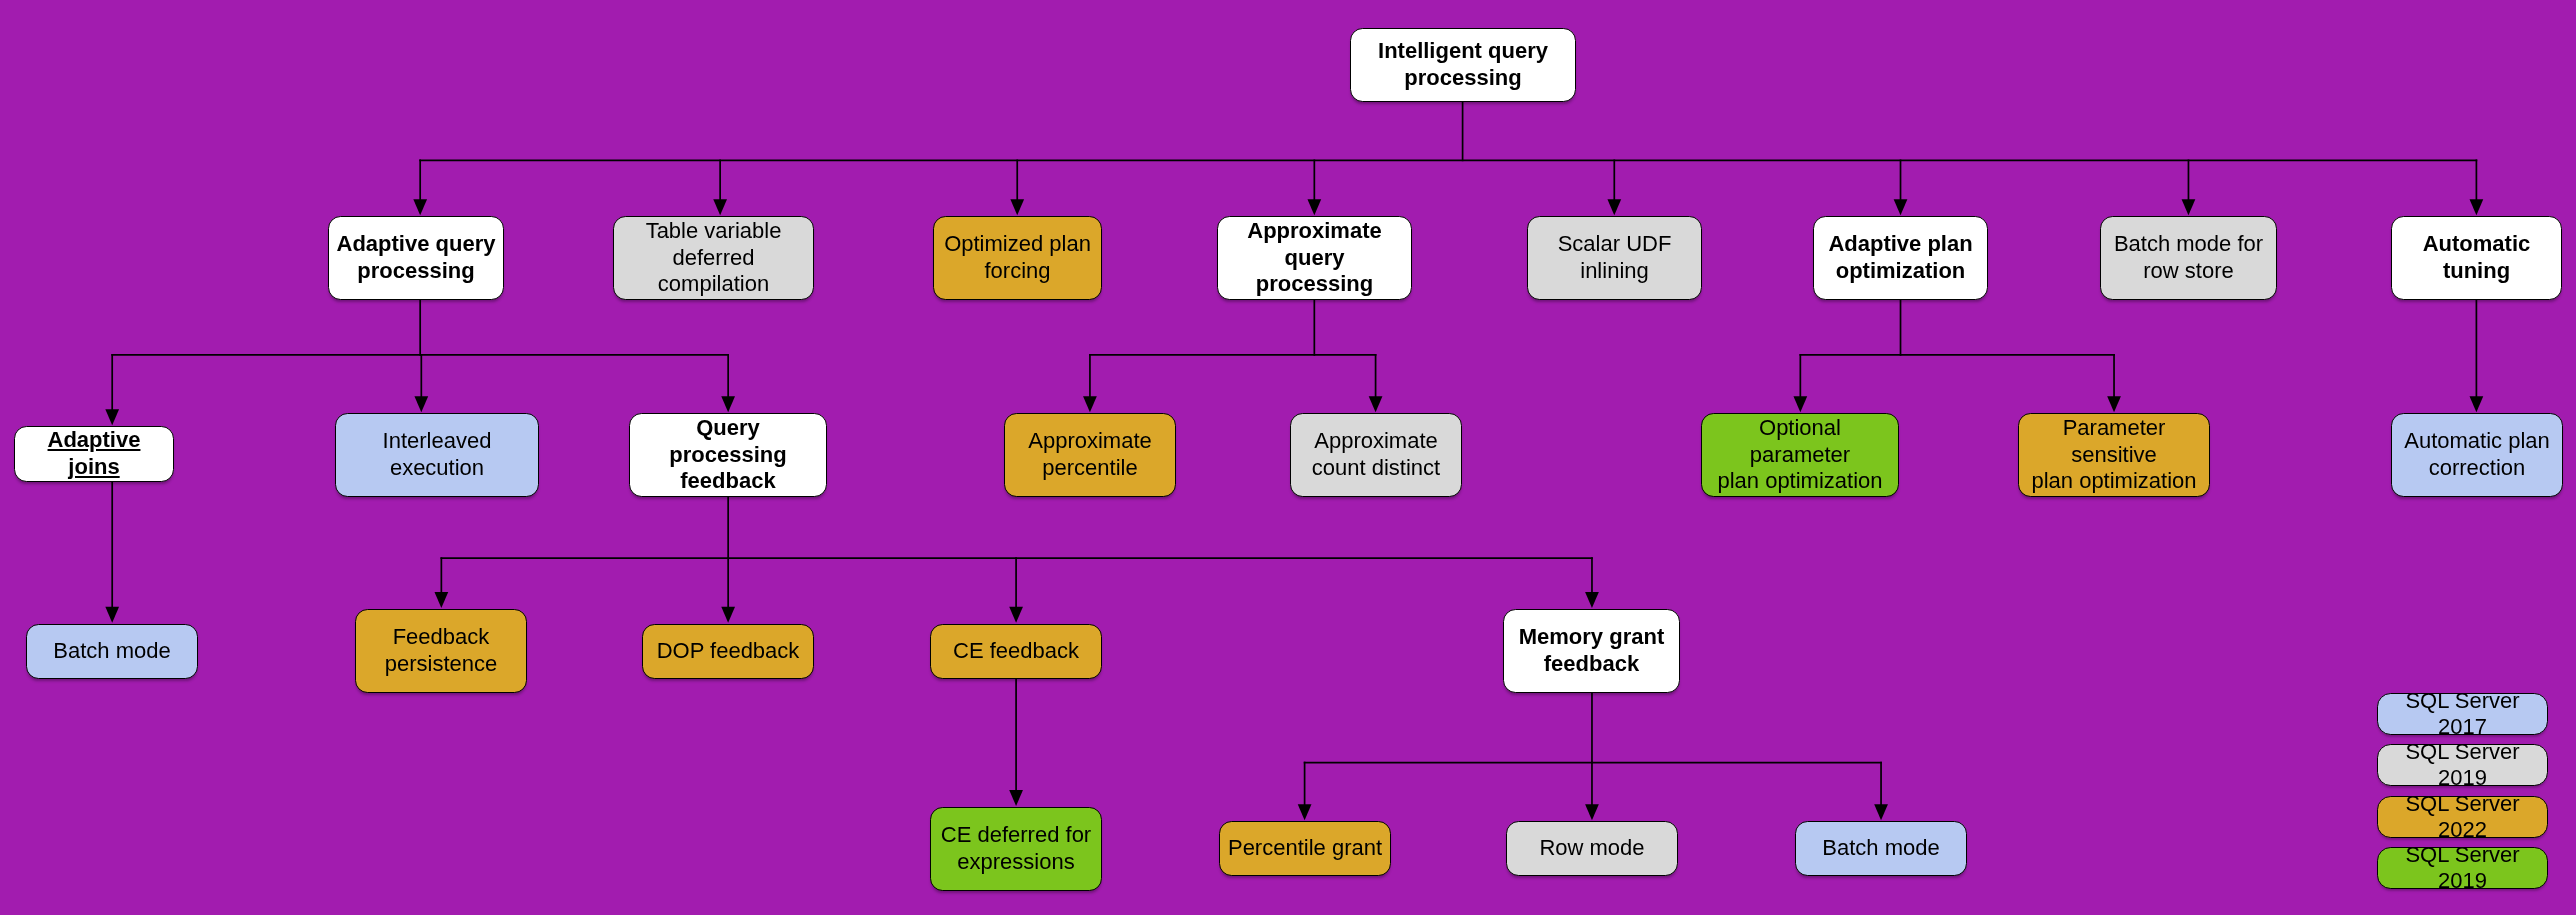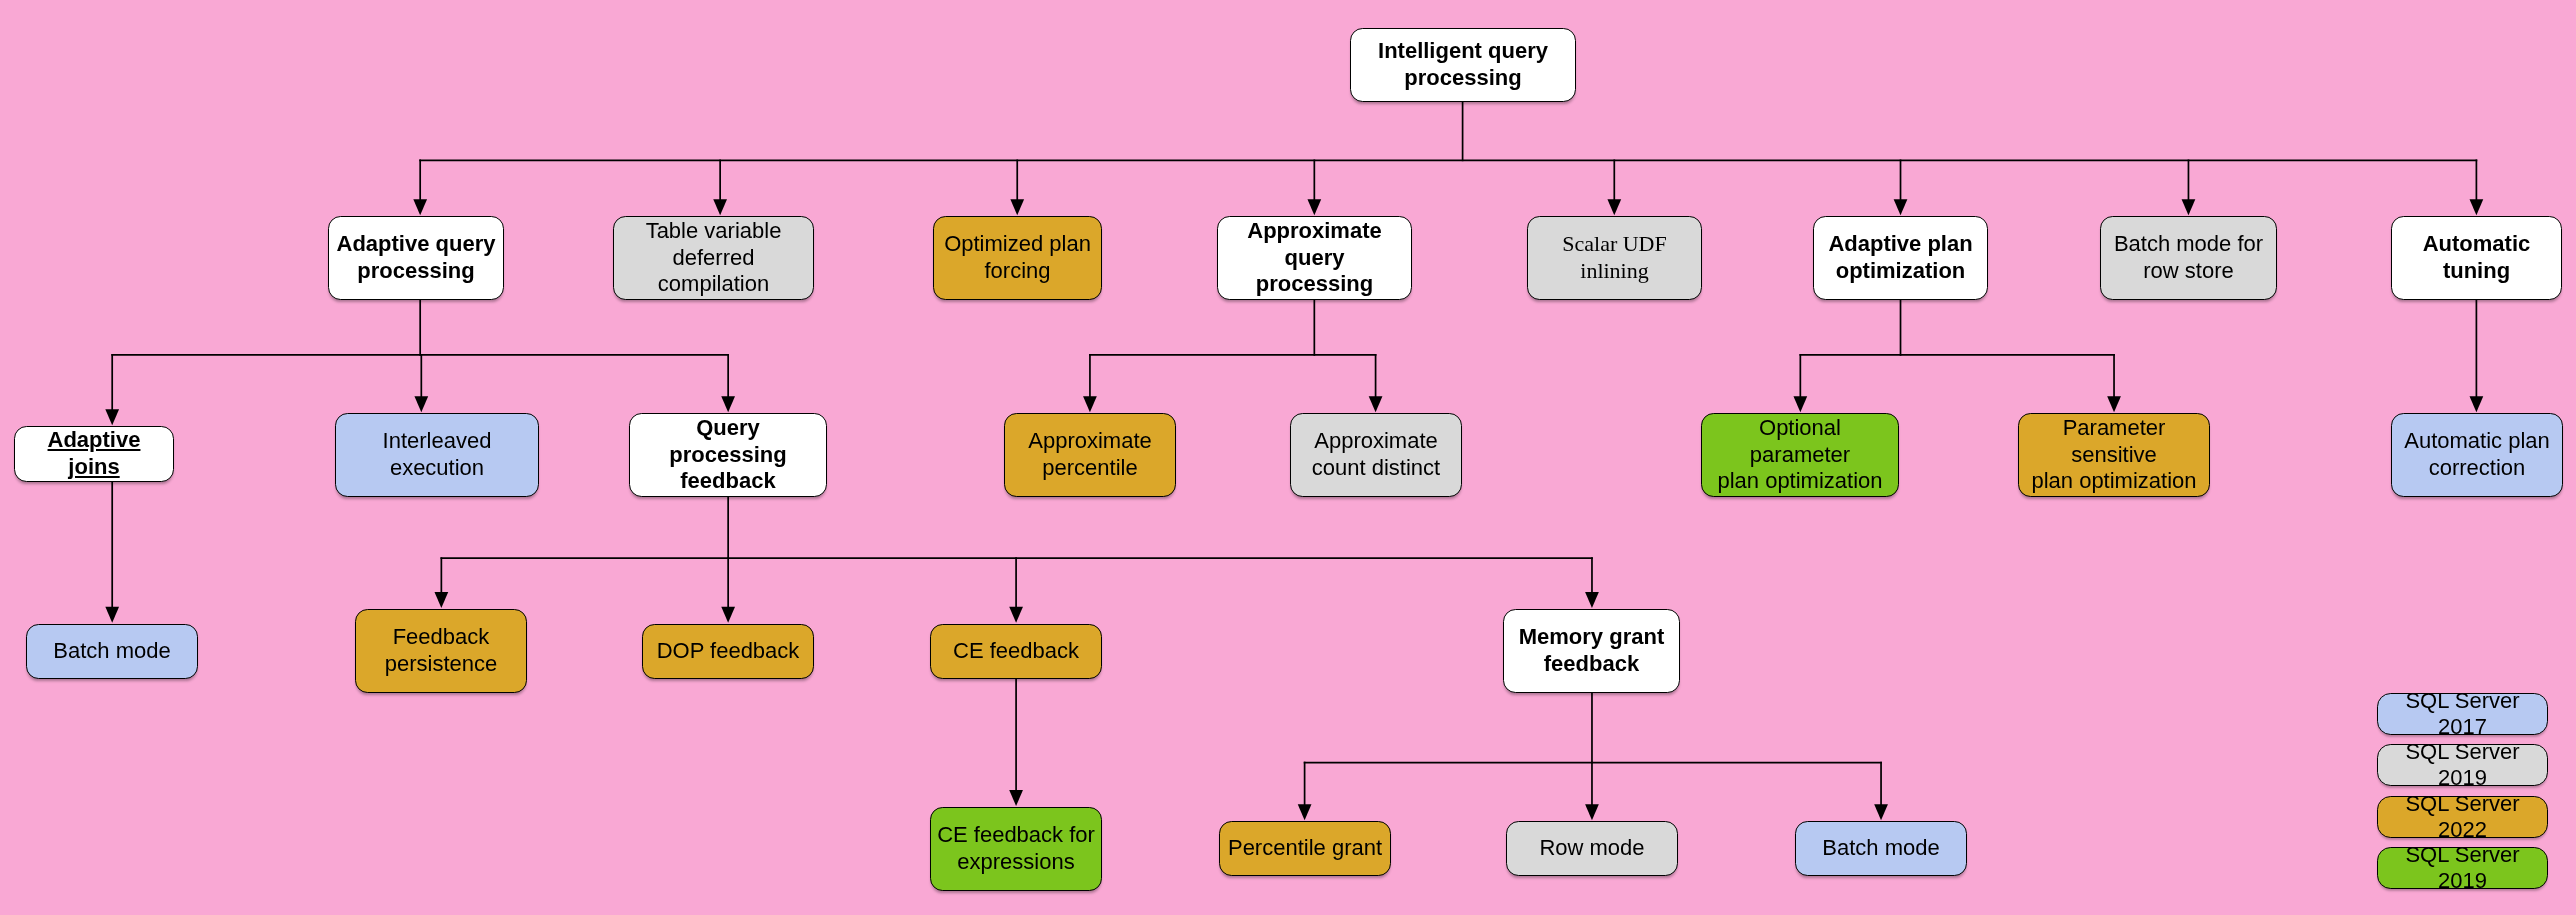--- a/index.html
+++ b/index.html
@@ -8,21 +8,21 @@
     background: #ffffff;
     width: 2576px;
     height: 916px;
     overflow: hidden;
     font-family: "Liberation Sans", sans-serif;
   }
   #canvas {
     position: relative;
     width: 2576px;
     height: 916px;
-    background: #f9a8d4;
+    background: #a21caf;
   }
   #edges {
     position: absolute;
     left: 0; top: 0;
     width: 2576px;
     height: 916px;
   }
   .node {
     position: absolute;
     box-sizing: border-box;
@@ -126,21 +126,21 @@
       <div class="node bold" style="left: 1350px; top: 27.5px; width: 226px; height: 74px; background: rgb(255, 255, 255);">Intelligent query
 processing</div>
       <div class="node bold" style="left: 328px; top: 216px; width: 176px; height: 84px; background: rgb(255, 255, 255);">Adaptive query
 processing</div>
       <div class="node" style="left: 613px; top: 216px; width: 201px; height: 84px; background: rgb(217, 217, 217);">Table variable
 deferred compilation</div>
       <div class="node" style="left: 933px; top: 216px; width: 169px; height: 84px; background: rgb(219, 167, 42);">Optimized plan
 forcing</div>
       <div class="node bold" style="left: 1217px; top: 216px; width: 195px; height: 84px; background: rgb(255, 255, 255);">Approximate
 query processing</div>
-      <div class="node" style="left: 1527px; top: 216px; width: 175px; height: 84px; background: rgb(217, 217, 217); font-family: Liberation Serif, serif;">Scalar UDF
+      <div class="node" style="left: 1527px; top: 216px; width: 175px; height: 84px; background: rgb(217, 217, 217);">Scalar UDF
 inlining</div>
       <div class="node bold" style="left: 1813px; top: 216px; width: 175px; height: 84px; background: rgb(255, 255, 255);">Adaptive plan
 optimization</div>
       <div class="node" style="left: 2100px; top: 216px; width: 177px; height: 84px; background: rgb(217, 217, 217);">Batch mode for
 row store</div>
       <div class="node bold" style="left: 2391px; top: 216px; width: 171px; height: 84px; background: rgb(255, 255, 255);">Automatic
 tuning</div>
       <div class="node bold" style="left: 14px; top: 426px; width: 160px; height: 56px; background: rgb(255, 255, 255); text-decoration: underline;">Adaptive joins</div>
       <div class="node" style="left: 335px; top: 413px; width: 204px; height: 84px; background: rgb(183, 201, 242);">Interleaved
 execution</div>
@@ -156,21 +156,21 @@
 plan optimization</div>
       <div class="node" style="left: 2391px; top: 413px; width: 172px; height: 84px; background: rgb(183, 201, 242);">Automatic plan
 correction</div>
       <div class="node" style="left: 26px; top: 624px; width: 172px; height: 55px; background: rgb(183, 201, 242);">Batch mode</div>
       <div class="node" style="left: 355px; top: 609px; width: 172px; height: 84px; background: rgb(219, 167, 42);">Feedback
 persistence</div>
       <div class="node" style="left: 642px; top: 624px; width: 172px; height: 55px; background: rgb(219, 167, 42);">DOP feedback</div>
       <div class="node" style="left: 930px; top: 624px; width: 172px; height: 55px; background: rgb(219, 167, 42);">CE feedback</div>
       <div class="node bold" style="left: 1503px; top: 609px; width: 177px; height: 84px; background: rgb(255, 255, 255);">Memory grant
 feedback</div>
-      <div class="node" style="left: 930px; top: 807px; width: 172px; height: 84px; background: rgb(124, 197, 29);">CE feedback for
+      <div class="node" style="left: 930px; top: 807px; width: 172px; height: 84px; background: rgb(124, 197, 29);">CE deferred for
 expressions</div>
       <div class="node" style="left: 1219px; top: 821px; width: 172px; height: 55px; background: rgb(219, 167, 42);">Percentile grant</div>
       <div class="node" style="left: 1506px; top: 821px; width: 172px; height: 55px; background: rgb(217, 217, 217);">Row mode</div>
       <div class="node" style="left: 1795px; top: 821px; width: 172px; height: 55px; background: rgb(183, 201, 242);">Batch mode</div>
     </div>
   <div id="legend-layer">
       <div class="legend-item" style="left: 2377px; top: 693px; width: 171px; height: 42px; background: rgb(183, 201, 242);">SQL Server 2017</div>
       <div class="legend-item" style="left: 2377px; top: 744px; width: 171px; height: 42px; background: rgb(217, 217, 217);">SQL Server 2019</div>
       <div class="legend-item" style="left: 2377px; top: 796px; width: 171px; height: 42px; background: rgb(219, 167, 42);">SQL Server 2022</div>
       <div class="legend-item" style="left: 2377px; top: 847px; width: 171px; height: 42px; background: rgb(124, 197, 29);">SQL Server 2019</div>

